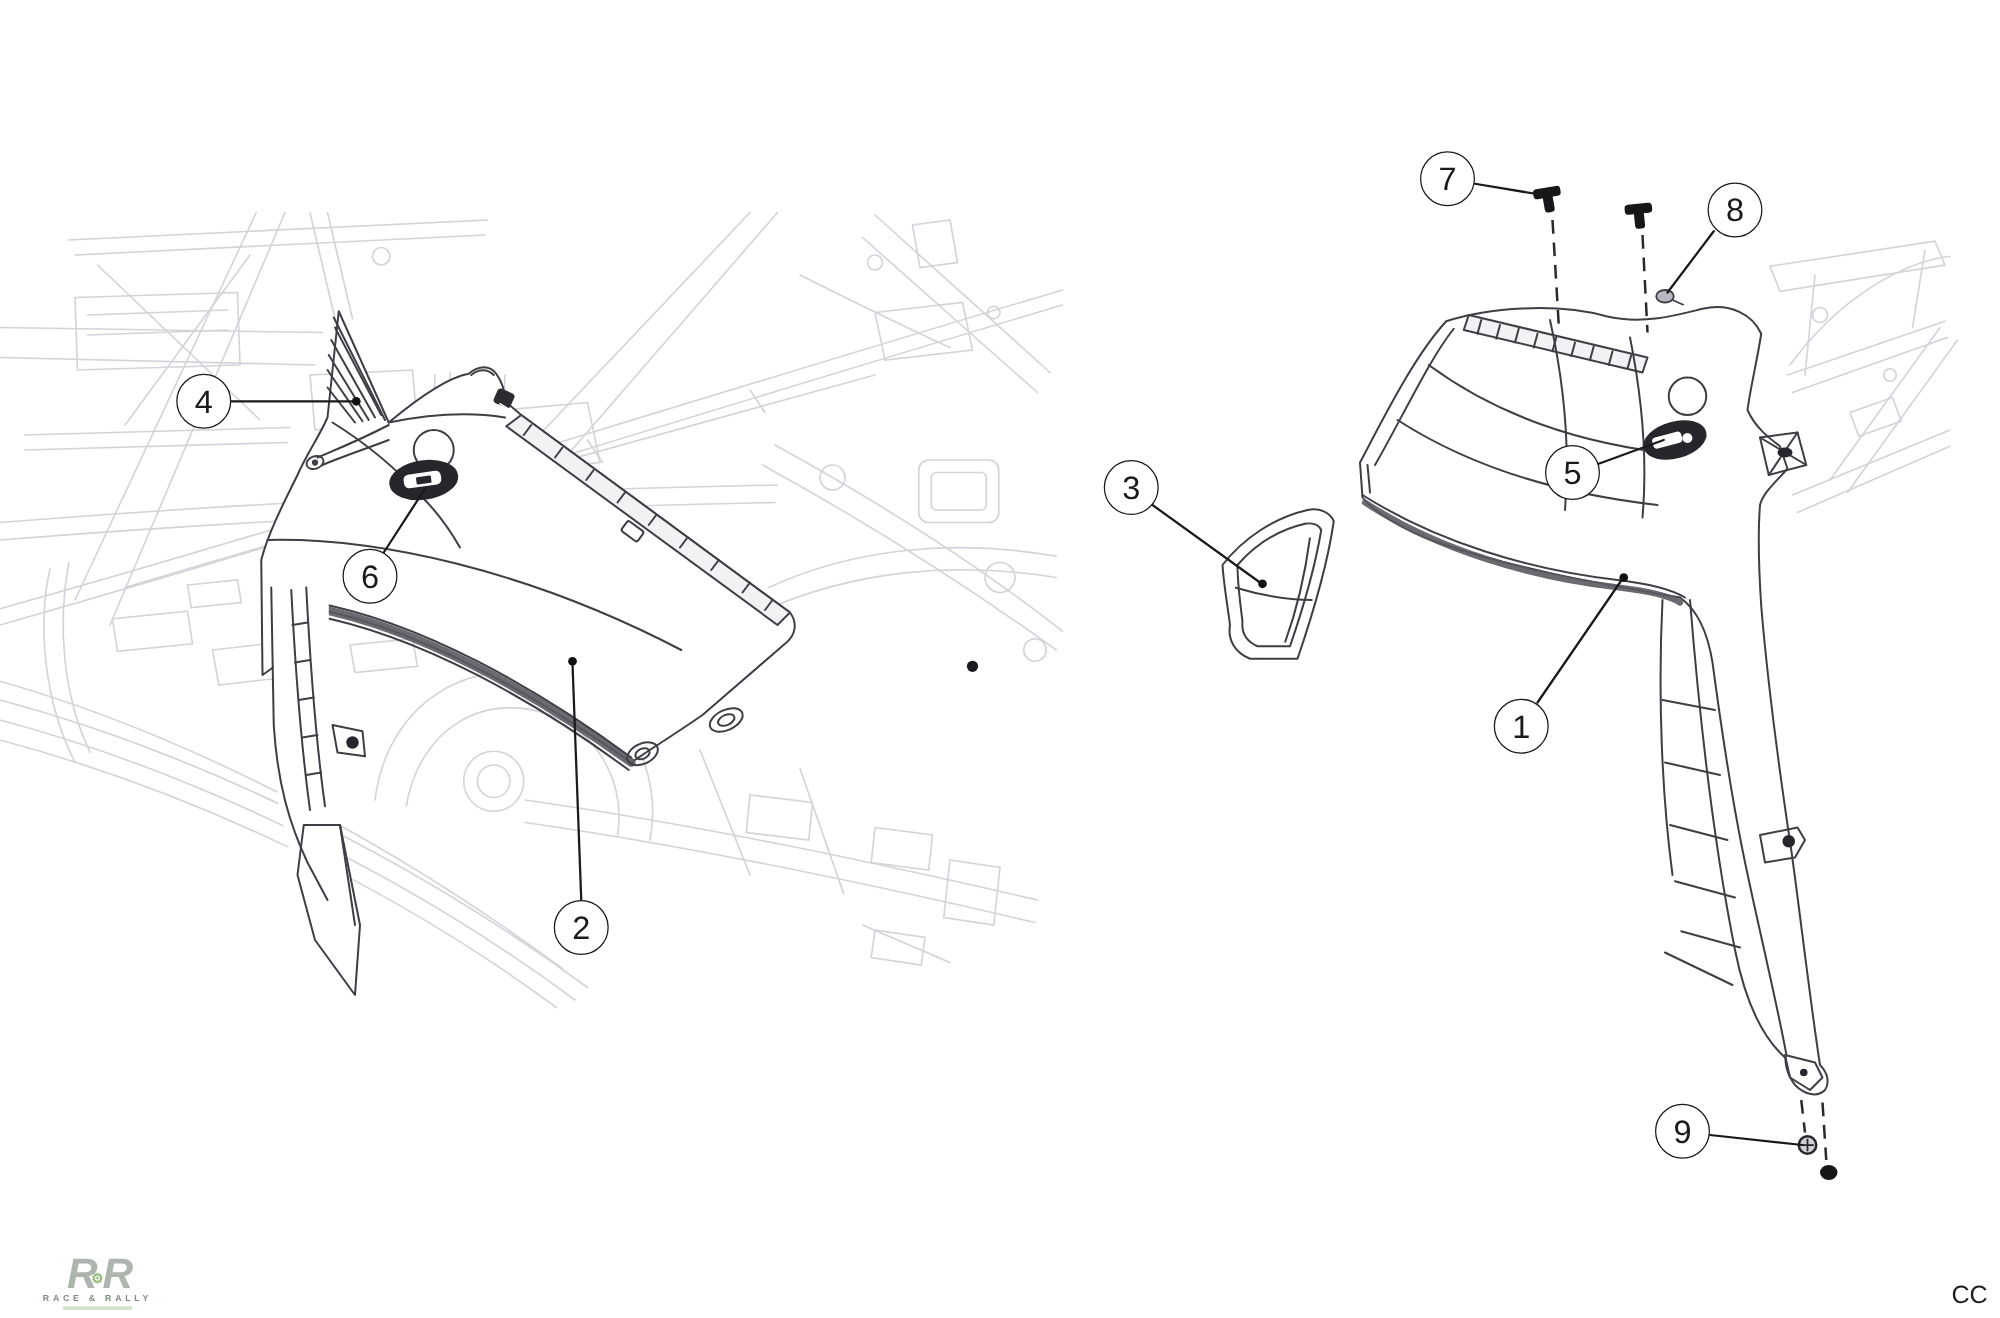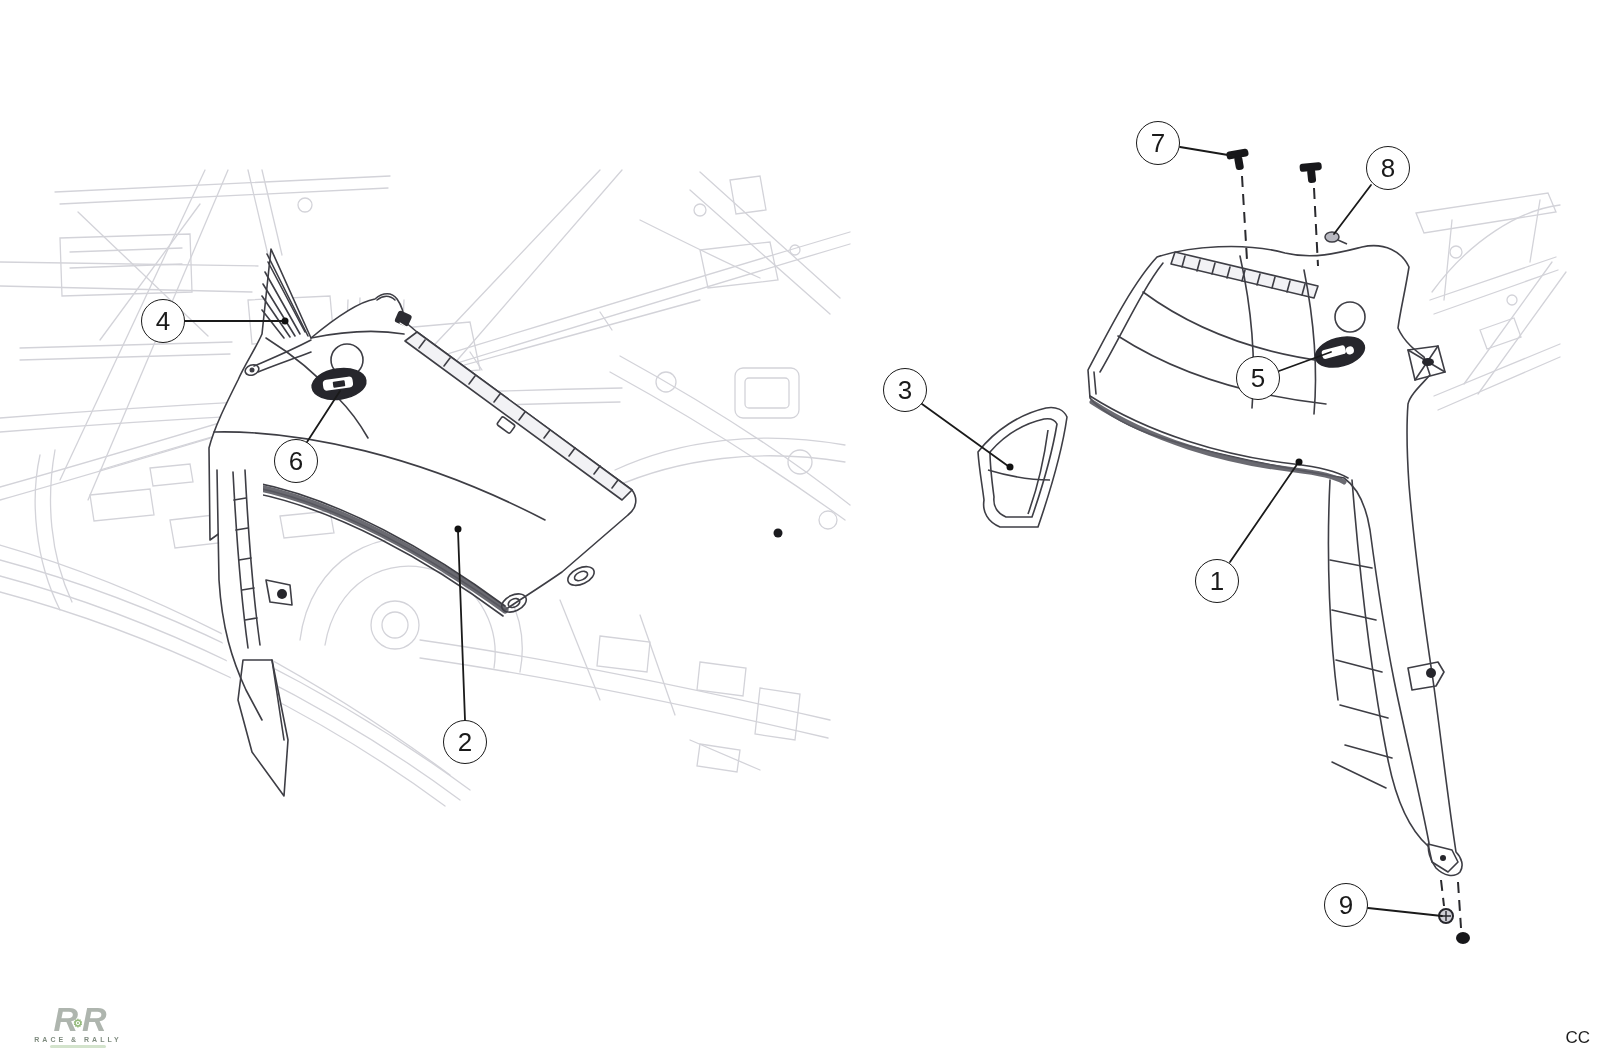--- a/index.html
+++ b/index.html
@@ -26,21 +26,21 @@
     font-weight:bold;font-style:italic;font-size:34px;line-height:.9;
     color:#9ba39b;letter-spacing:-4px;
   }
   .logo-gear{font-style:normal;font-size:11px;color:#79a85a;margin:8px -1px 0 -1px;letter-spacing:0;}
   .logo-name{
     margin-top:1px;font-size:7px;letter-spacing:3px;color:#5f6f5f;font-weight:bold;
     white-space:nowrap;
   }
   .logo-bar{margin-top:2px;width:56px;height:3px;background:#c9ddc0;border-radius:2px;}
   #credit{
-    position:absolute;right:10px;bottom:6px;font-size:17px;color:#1d1d1d;z-index:4;
+    position:absolute;right:10px;bottom:6px;font-size:20px;color:#1d1d1d;z-index:4;
   }
 </style>
 </head>
 <body>
 
 <svg id="diagram-svg" width="1600" height="1054" viewBox="0 0 1600 1054" xmlns="http://www.w3.org/2000/svg">
 
   <g stroke="#d3d3d9" stroke-width="1.3" fill="none" stroke-linecap="round">
 
     <path d="M205,170 L60,480"></path>

